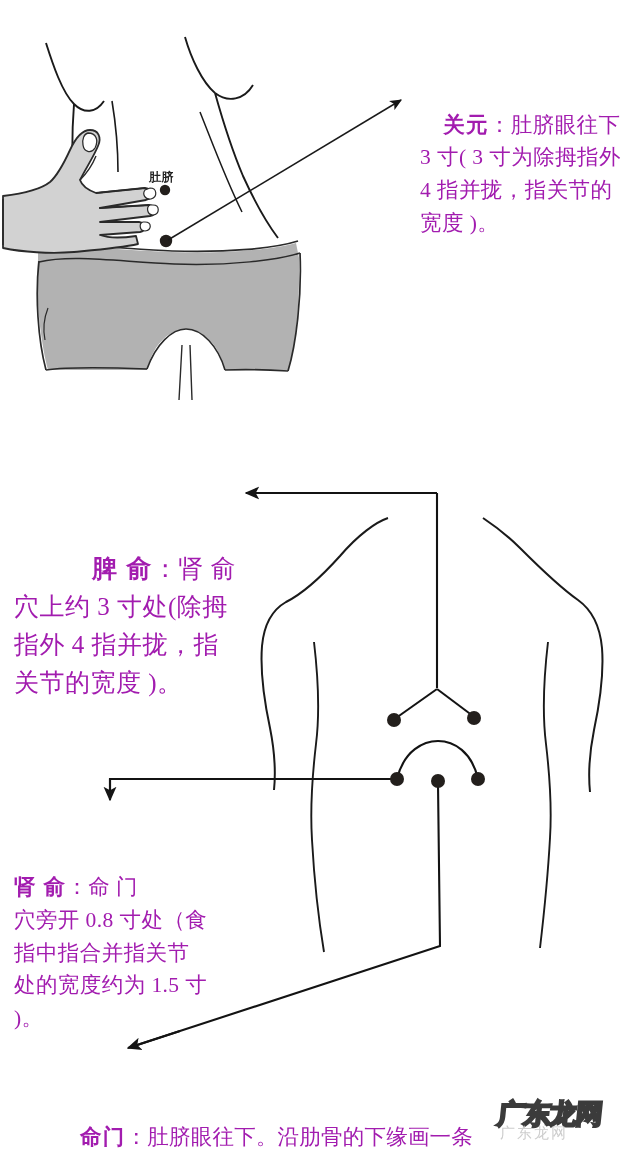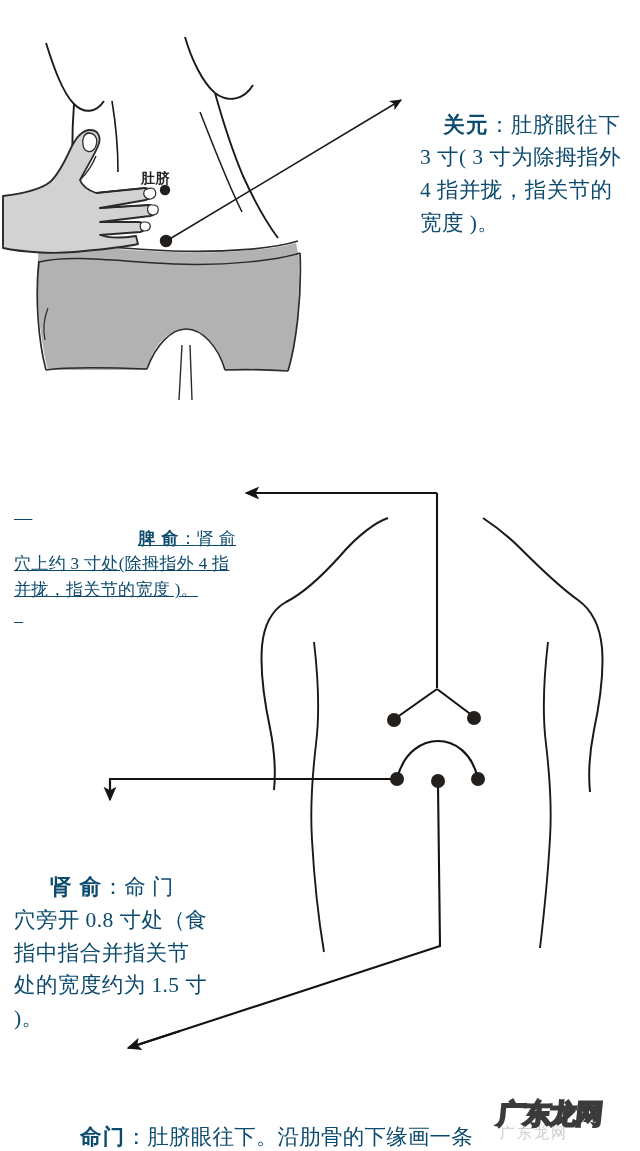--- a/index.html
+++ b/index.html
@@ -20,21 +20,21 @@
   .fig-svg {
     position: absolute;
     left: 0;
     top: 0;
     width: 640px;
     height: 1151px;
     pointer-events: none;
   }
   .txt {
     position: absolute;
-    color: #0c4a6e;
+    color: #a21caf;
     font-family: "Liberation Serif", "DejaVu Serif", serif;
     line-height: 1.52;
     white-space: pre-wrap;
   }
   .lbl-bold {
     font-weight: bold;
     letter-spacing: 0.06em;
   }
 
   
@@ -45,54 +45,53 @@
     font-size: 21.5px;
     text-align: left;
     letter-spacing: 0.02em;
   }
 
   
   #piyu-text {
     left: 14px;
     top: 474px;
     width: 222px;
-    font-size: 17px;
+    font-size: 25px;
     text-align: left;
     letter-spacing: 0.02em;
-    text-decoration: underline;
   }
   #piyu-text .ln1 { display: block; text-align: right; }
 
   
   #shenyu-text {
     left: 14px;
     top: 806px;
     width: 196px;
     font-size: 21.5px;
     text-align: left;
     letter-spacing: 0.02em;
   }
-  #shenyu-text .ln1 { display: block; text-align: center; }
+  #shenyu-text .ln1 { display: block; text-align: left; }
 
   
   #mingmen-text {
     left: 22px;
     top: 1056px;
     width: 608px;
     font-size: 21.5px;
     text-align: left;
     letter-spacing: 0.01em;
   }
   #mingmen-text .ln1 { display: block; text-indent: 58px; }
 
   
   #navel-label {
-    left: 141px;
+    left: 149px;
     top: 168px;
-    font-size: 14px;
+    font-size: 12px;
     font-weight: bold;
     color: #222;
     letter-spacing: 0.5px;
     font-family: "Liberation Sans", sans-serif;
     text-align: right;
   }
 
   
   #watermark {
     position: absolute;

